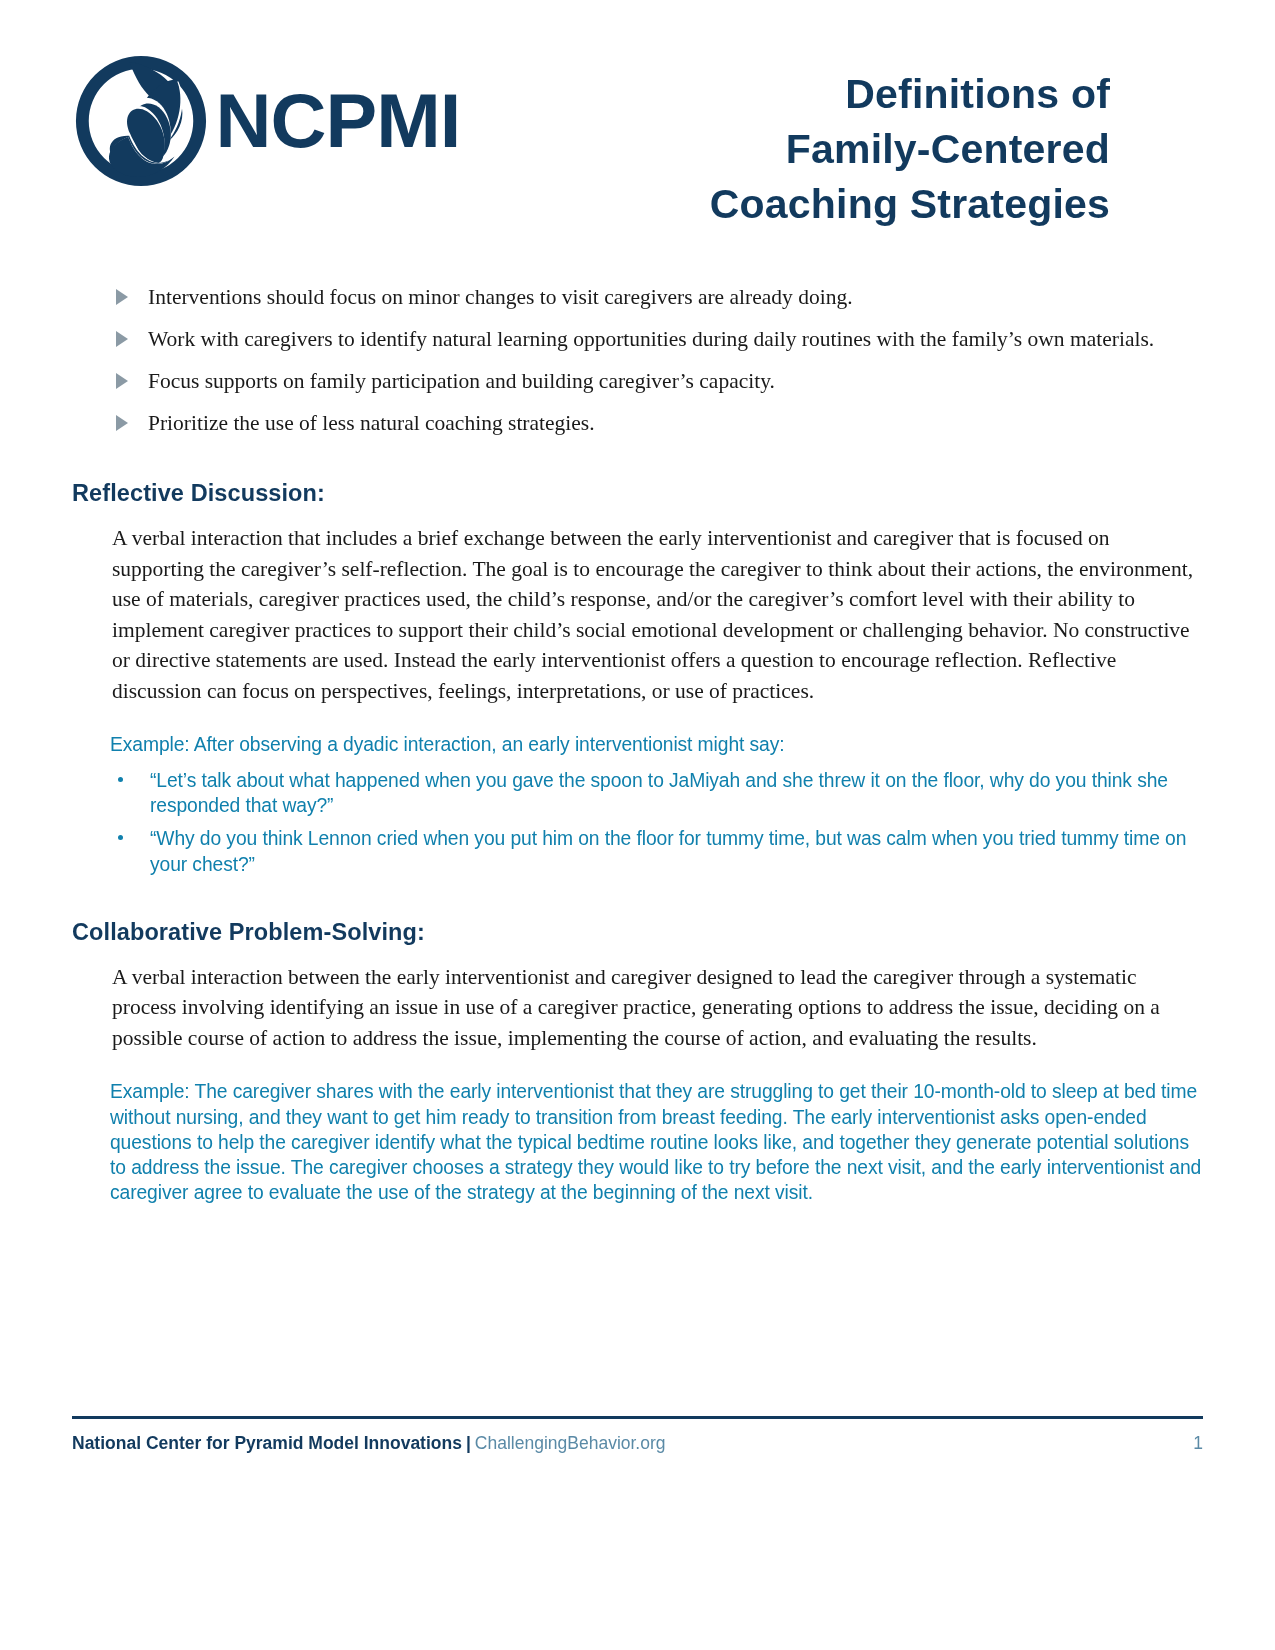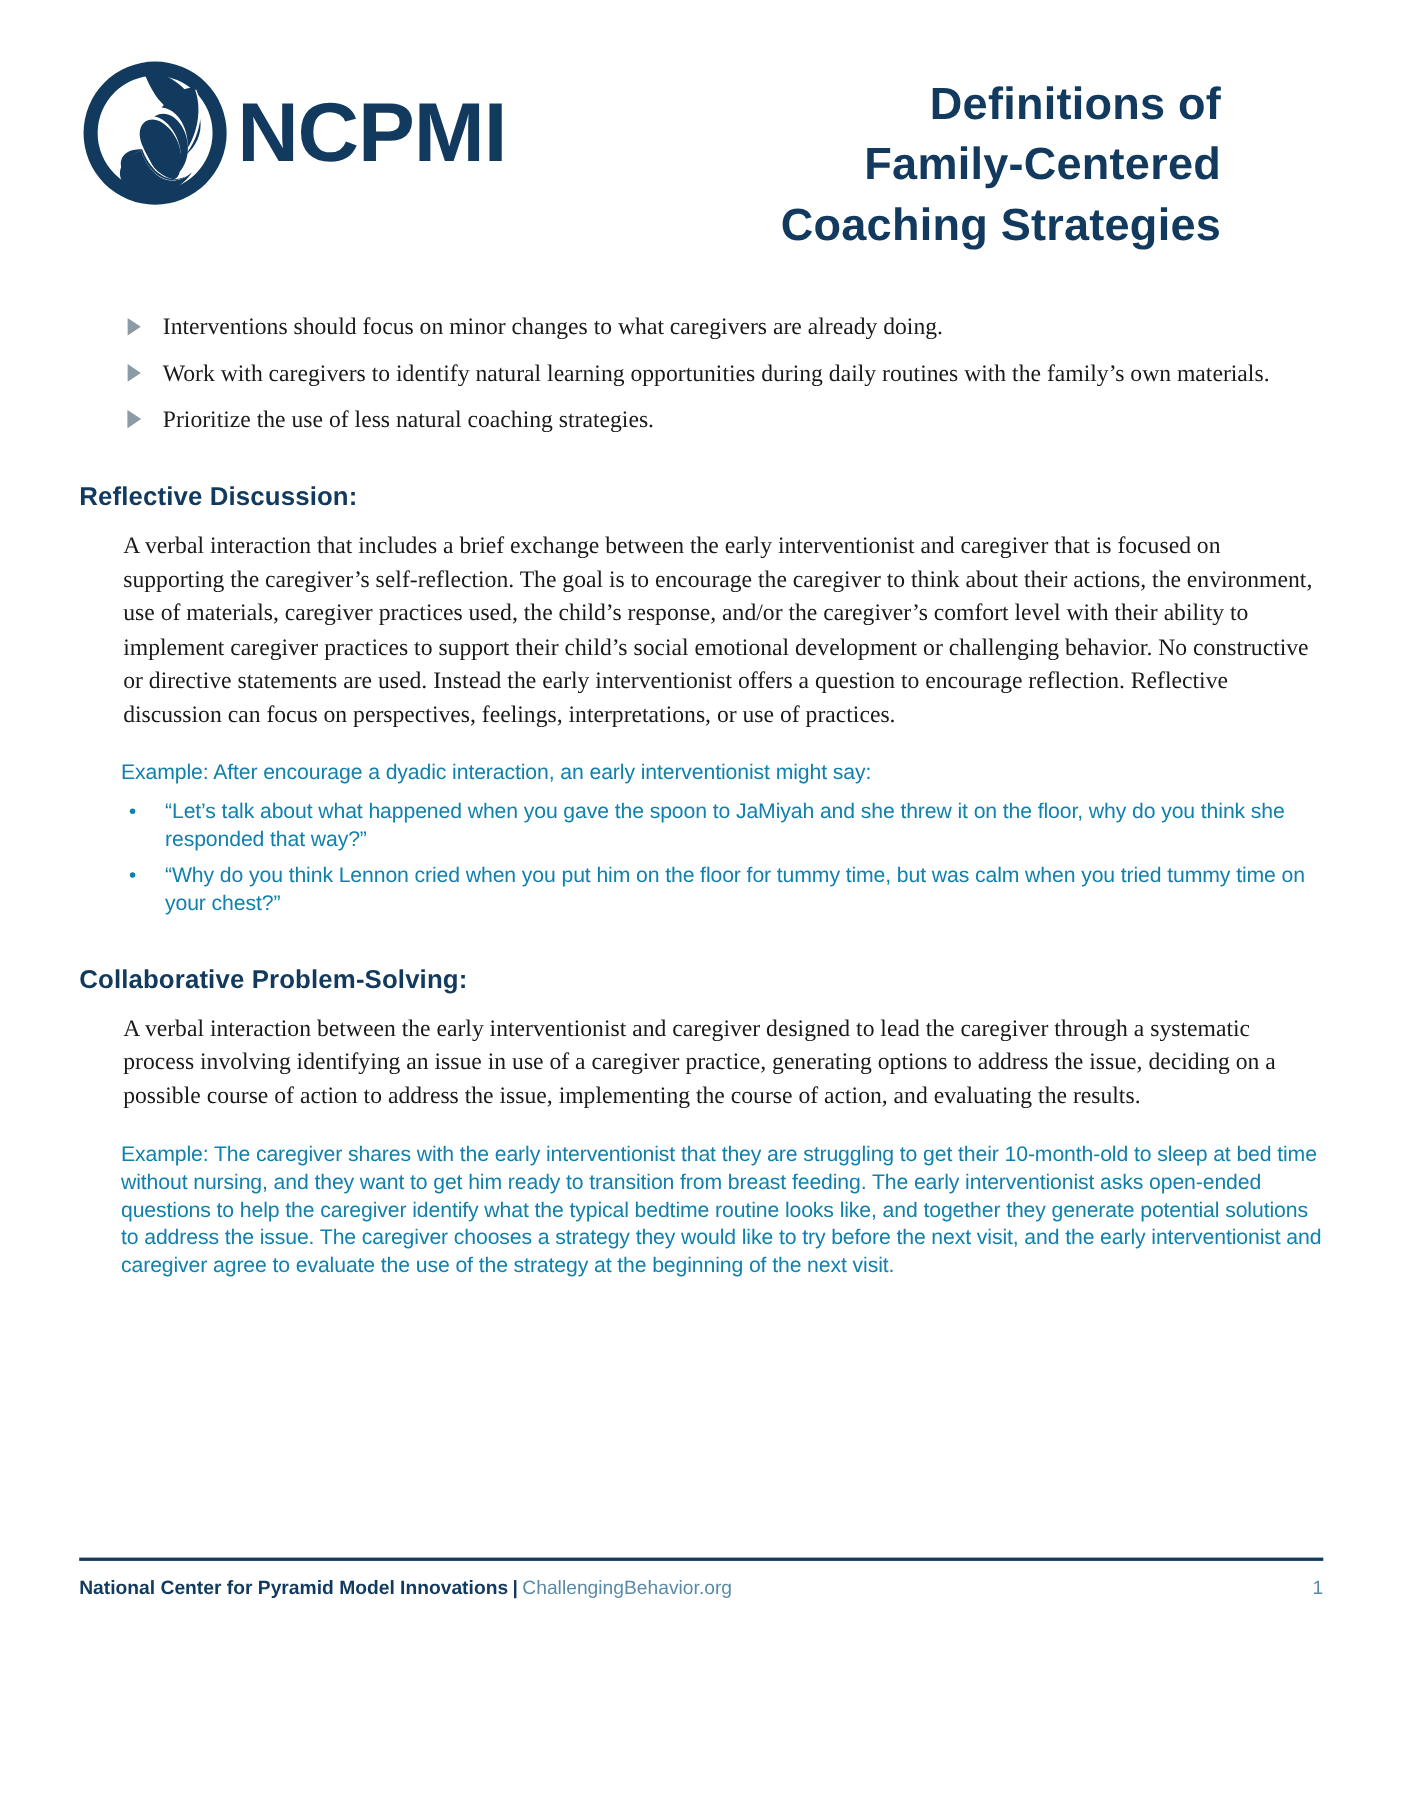--- a/index.html
+++ b/index.html
@@ -220,40 +220,41 @@
       <span class="tl">Family-Centered</span>
       <span class="tl">Coaching Strategies</span>
     </div>
   </div>
 
   <div class="content">
 
     <ul class="arrow-list">
       <li>
         <span class="arrow-icon"></span>
-        <span>Interventions should focus on minor changes to what caregivers are already doing.</span>
+        <span>Interventions should focus on minor changes to visit caregivers are already doing.</span>
       </li>
       <li>
         <span class="arrow-icon"></span>
         <span>Work with caregivers to identify natural learning opportunities during daily routines with the family’s own materials.</span>
       </li>
       <li>
         <span class="arrow-icon"></span>
+        <span>Focus supports on family participation and building caregiver’s capacity.</span>
       </li>
       <li>
         <span class="arrow-icon"></span>
         <span>Prioritize the use of less natural coaching strategies.</span>
       </li>
     </ul>
 
     <h2 class="section-head gap-before-head">Reflective Discussion:</h2>
     <p class="body-para">A verbal interaction that includes a brief exchange between the early interventionist and caregiver that is focused on supporting the caregiver’s self-reflection. The goal is to encourage the caregiver to think about their actions, the environment, use of materials, caregiver practices used, the child’s response, and/or the caregiver’s comfort level with their ability to implement caregiver practices to support their child’s social emotional development or challenging behavior. No constructive or directive statements are used. Instead the early interventionist offers a question to encourage reflection. Reflective discussion can focus on perspectives, feelings, interpretations, or use of practices.</p>
 
     <div class="example">
-      <p class="example-lead">Example: After encourage a dyadic interaction, an early interventionist might say:</p>
+      <p class="example-lead">Example: After observing a dyadic interaction, an early interventionist might say:</p>
       <ul class="example-list">
         <li>
           <span class="dot-icon"></span>
           <span>“Let’s talk about what happened when you gave the spoon to JaMiyah and she threw it on the floor, why do you think she responded that way?”</span>
         </li>
         <li>
           <span class="dot-icon"></span>
           <span>“Why do you think Lennon cried when you put him on the floor for tummy time, but was calm when you tried tummy time on your chest?”</span>
         </li>
       </ul>

